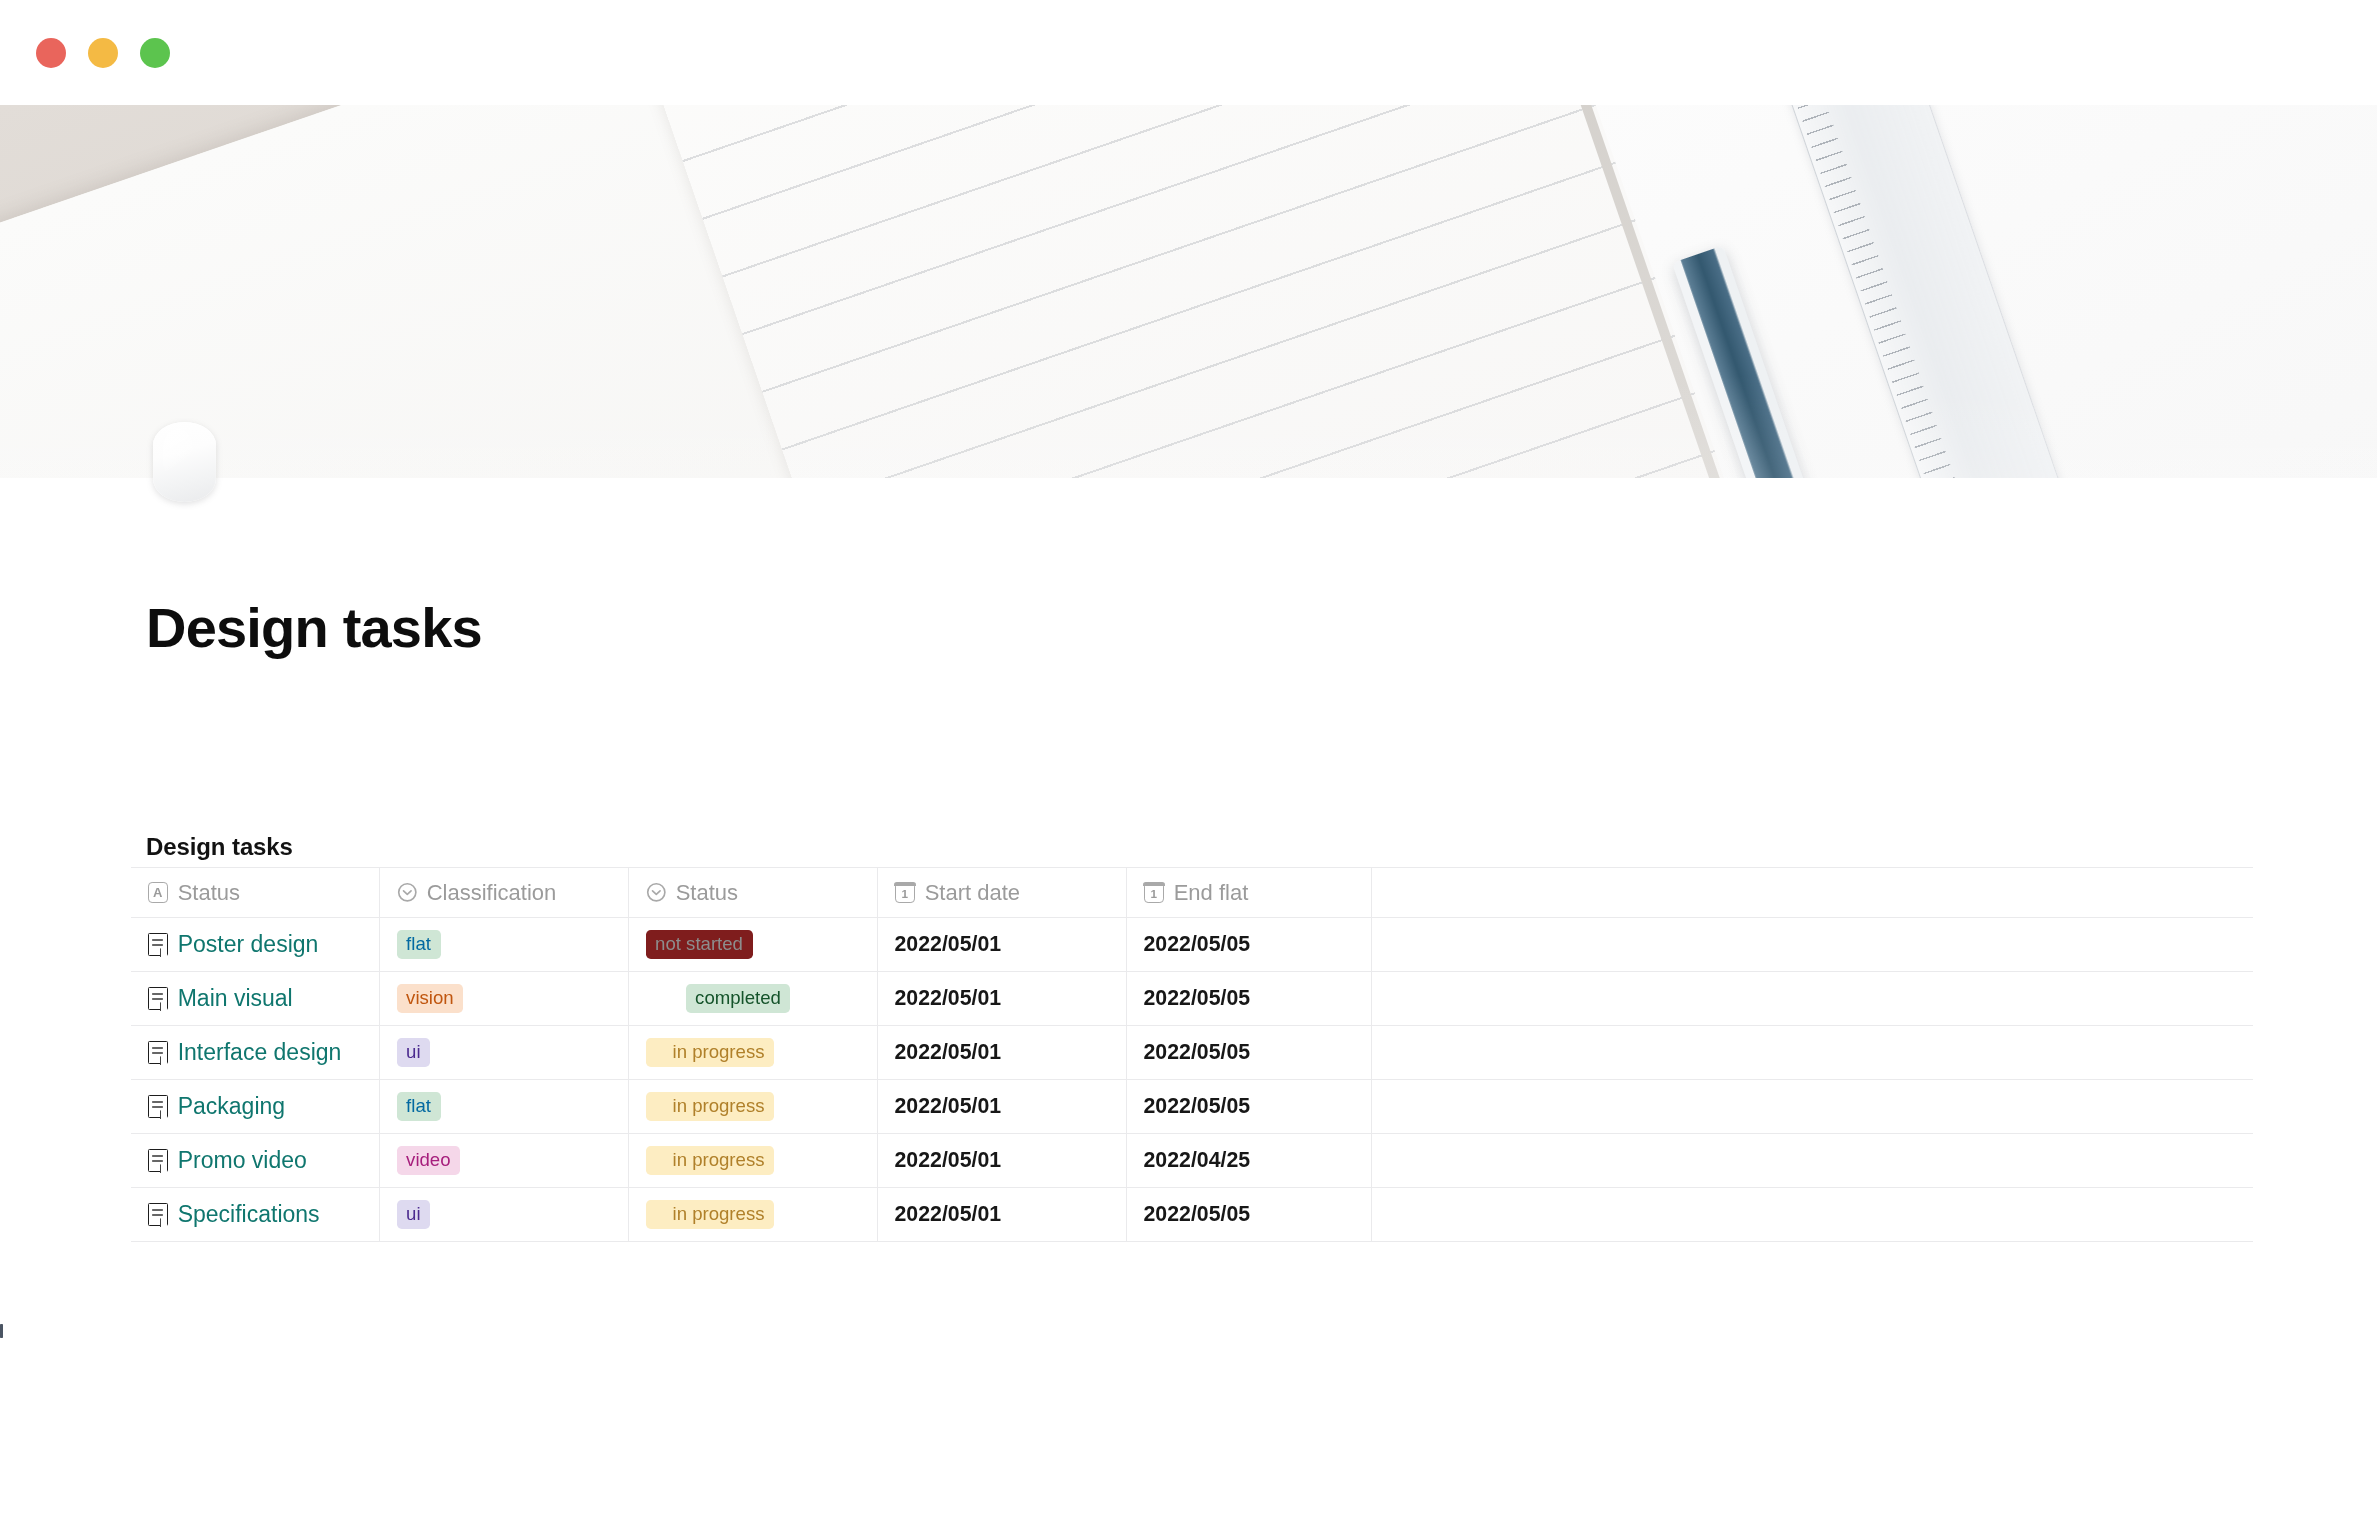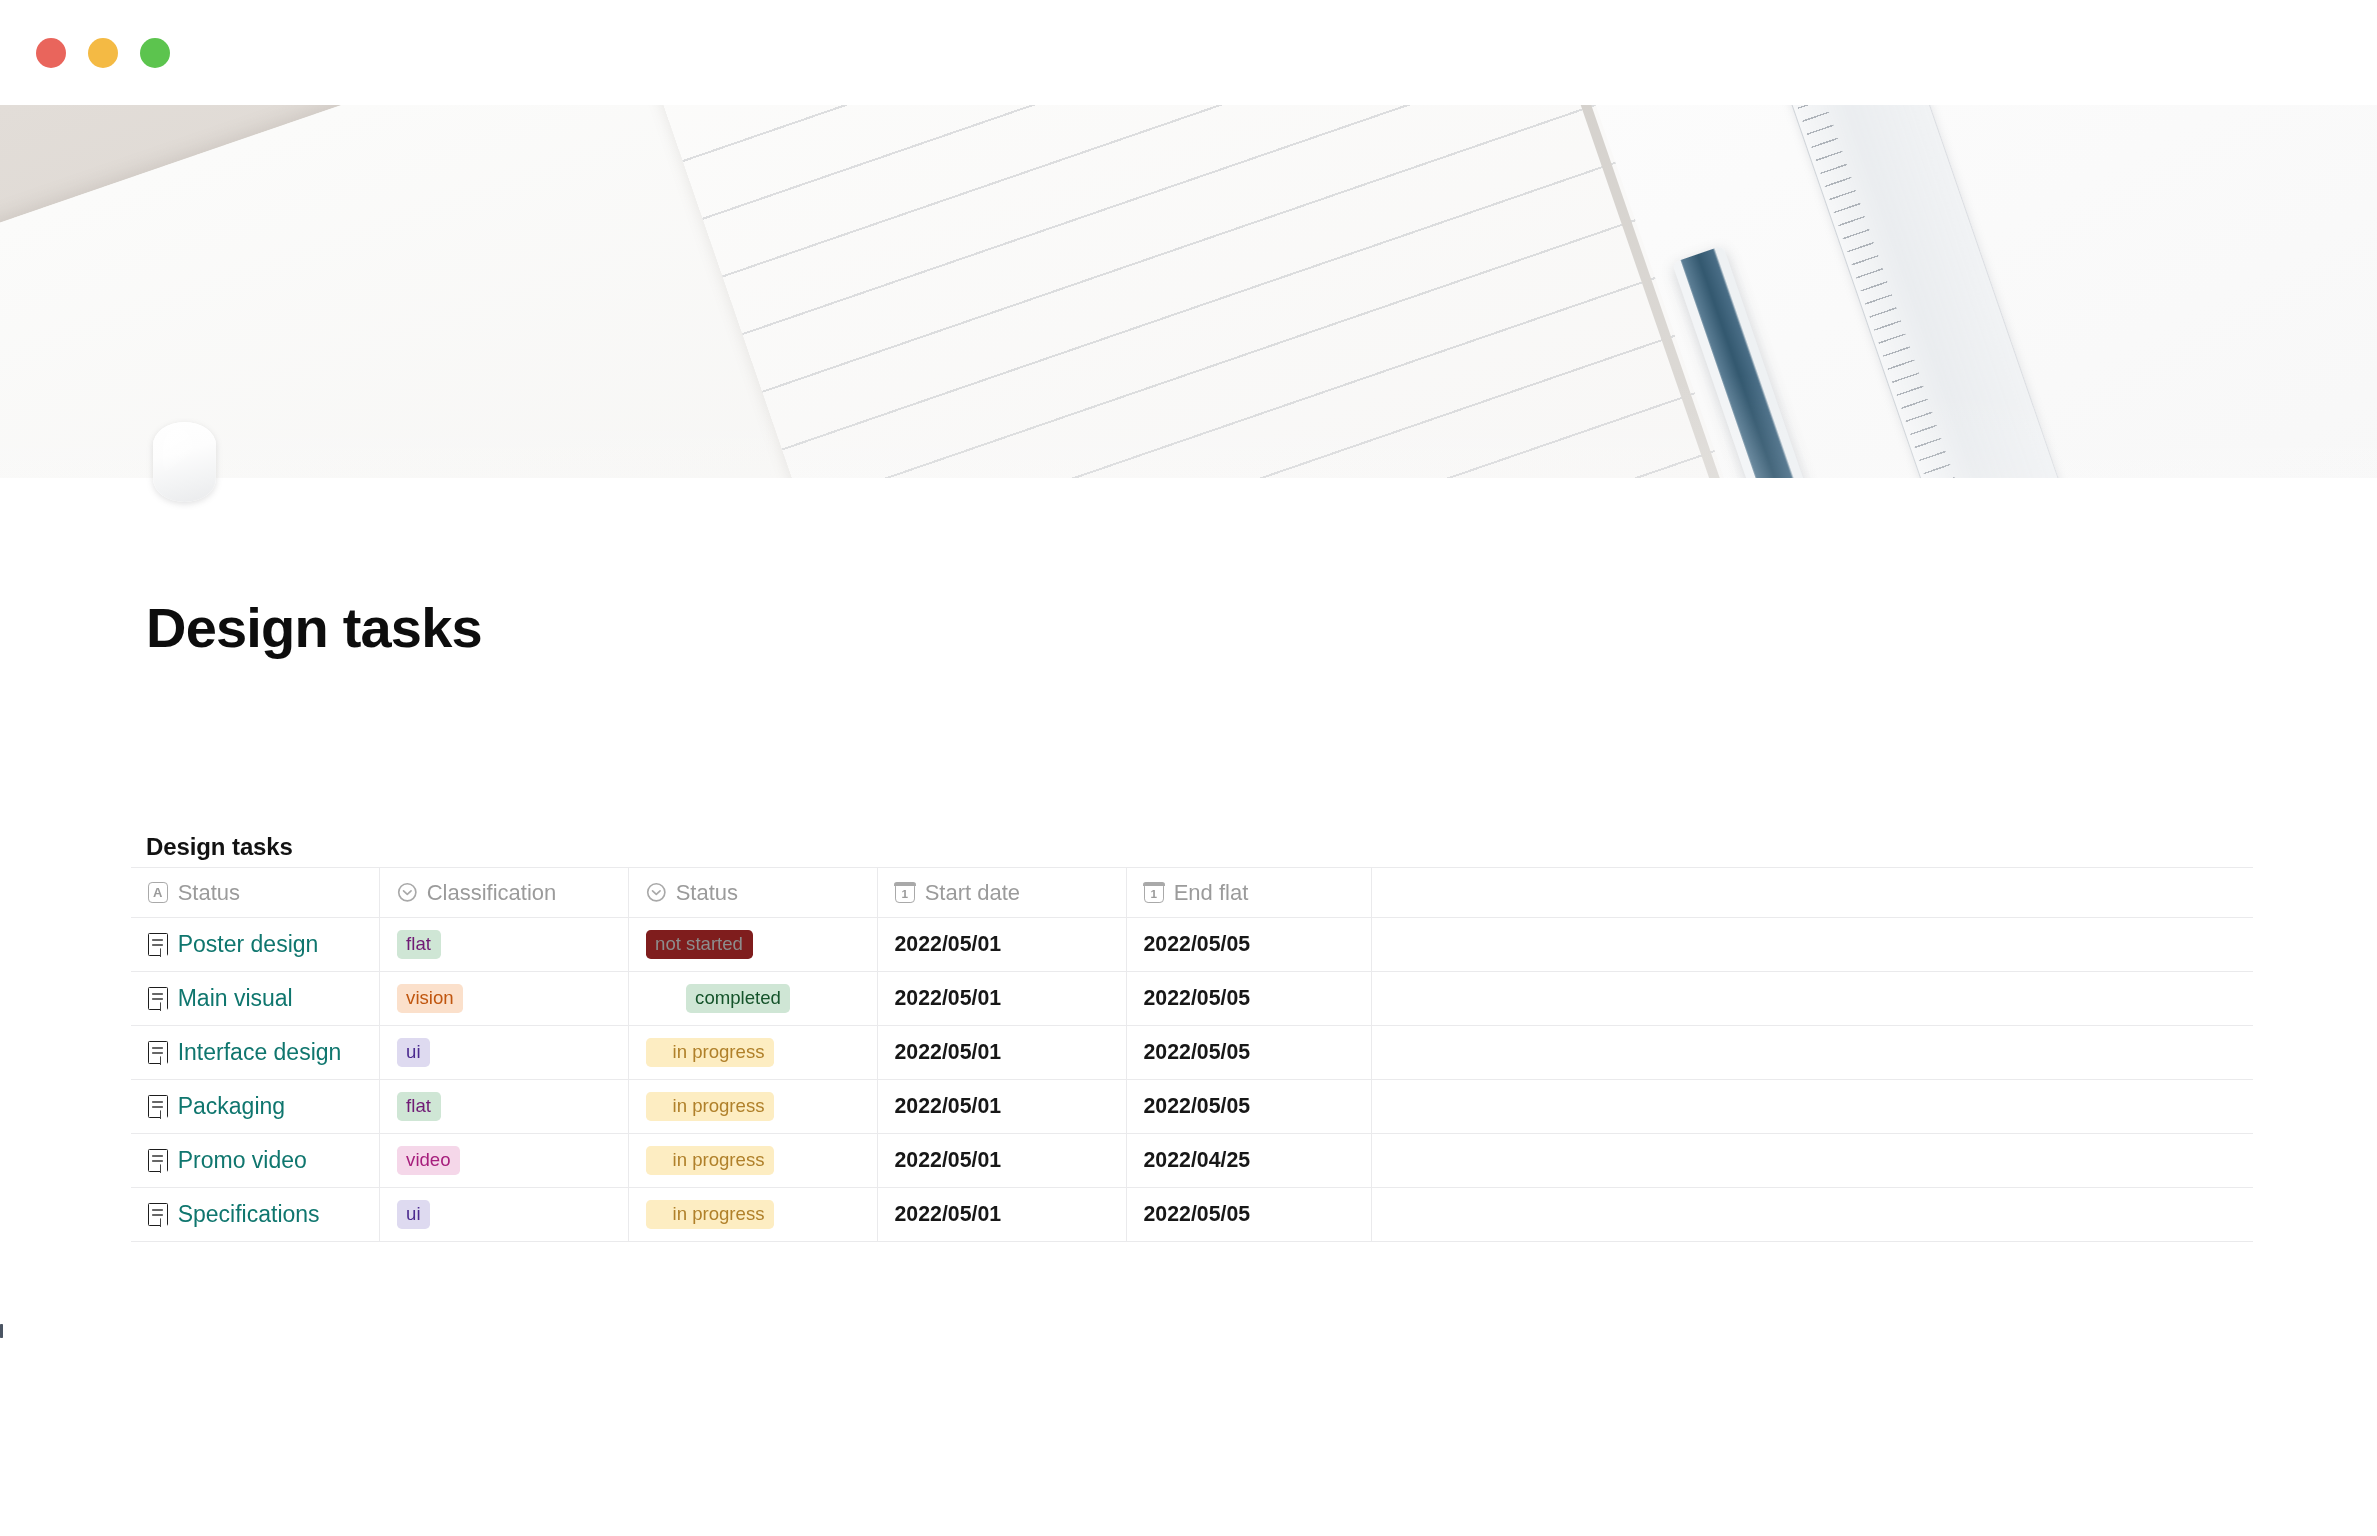--- a/index.html
+++ b/index.html
@@ -264,21 +264,21 @@
   }
   .date-text { font-size:21.3px; color:#171717; font-weight:700; }
 
   .tag {
     display:inline-block;
     padding:3.4px 9.6px 4.8px 9.6px;
     border-radius:4.8px;
     font-size:18.6px;
     line-height:1.15;
   }
-  .tag-flat      { background:#cfe6d5; color:#701a75; }
+  .tag-flat      { background:#cfe6d5; color:#0369a1; }
   .tag-vision    { background:#fbe0cb; color:#c0560f; }
   .tag-ui        { background:#dedaf0; color:#4b2a8f; }
   .tag-video     { background:#f5d7e9; color:#a61e7c; }
   .tag-notstarted{ background:#7f1d1d; color:#8d8d8d; }
   .tag-completed { background:#cfe6d5; color:#14532a;margin-left:40px; }
   .tag-inprogress{ background:#fdedc2; color:#b0802a;padding-left:27px; }
 
   .edge-mark {
     position:absolute; left:0px; top:846px;
     width:3.4px; height:13.8px; background:#4b5563; border-radius:0.7px;

